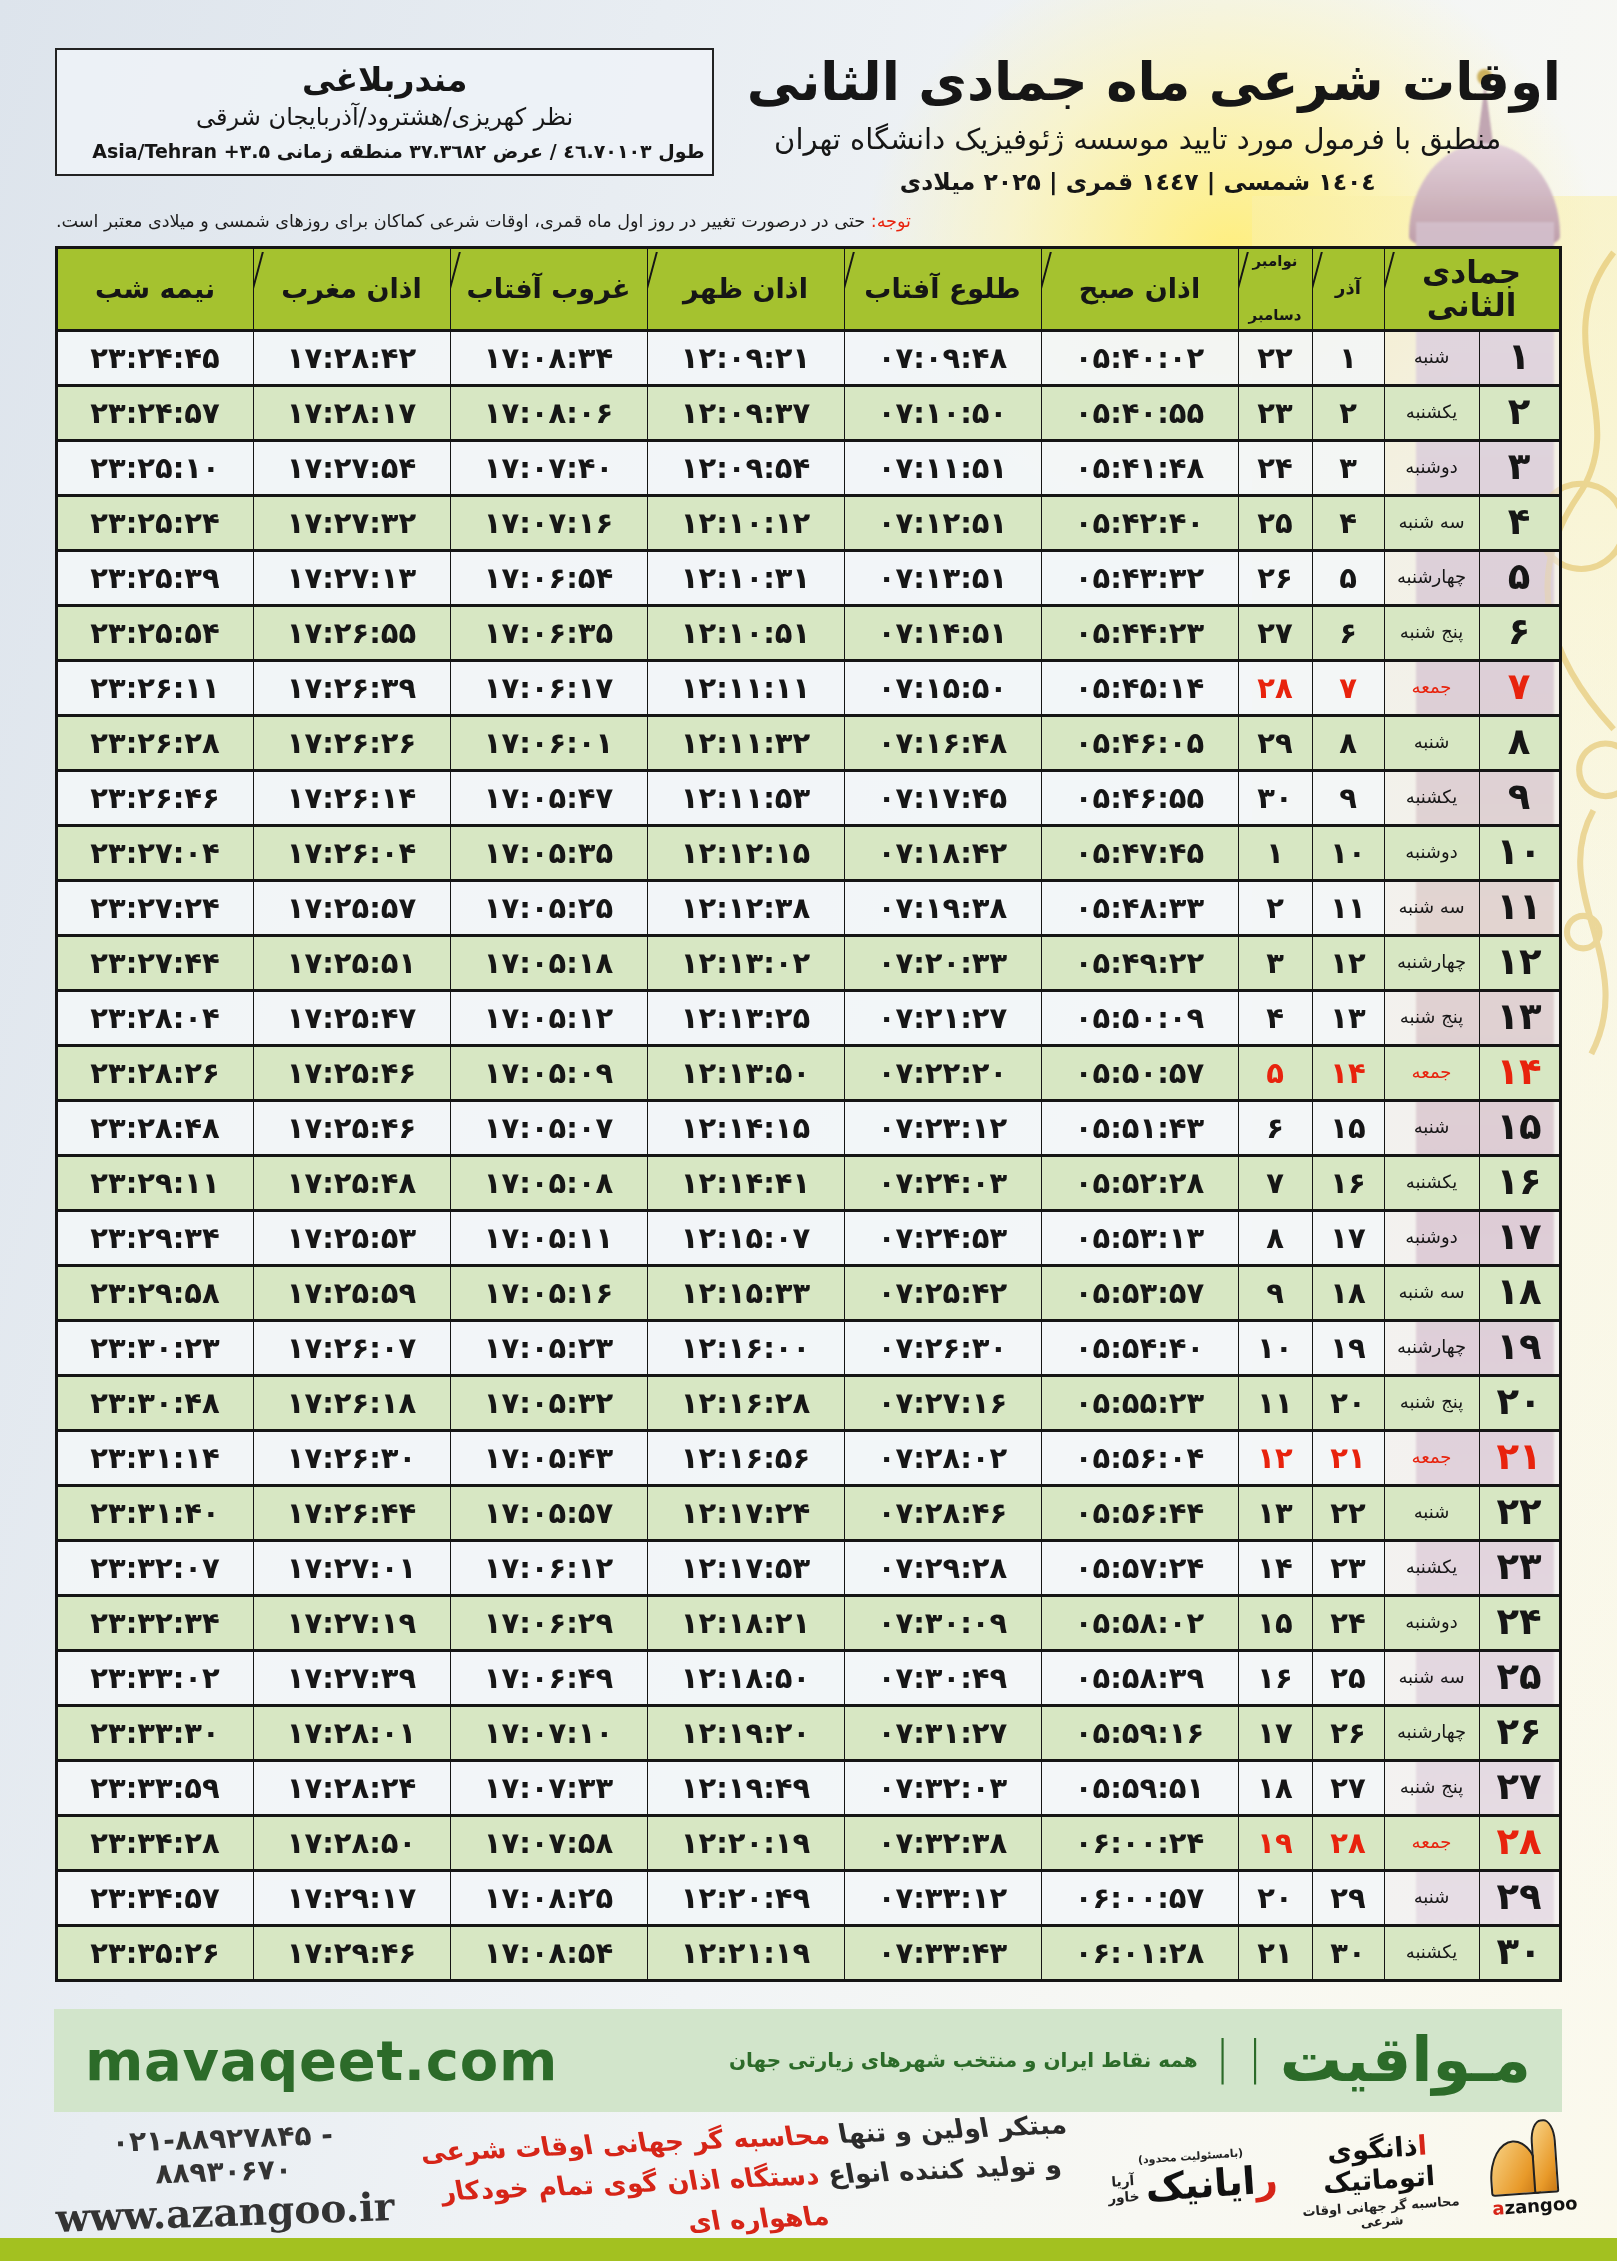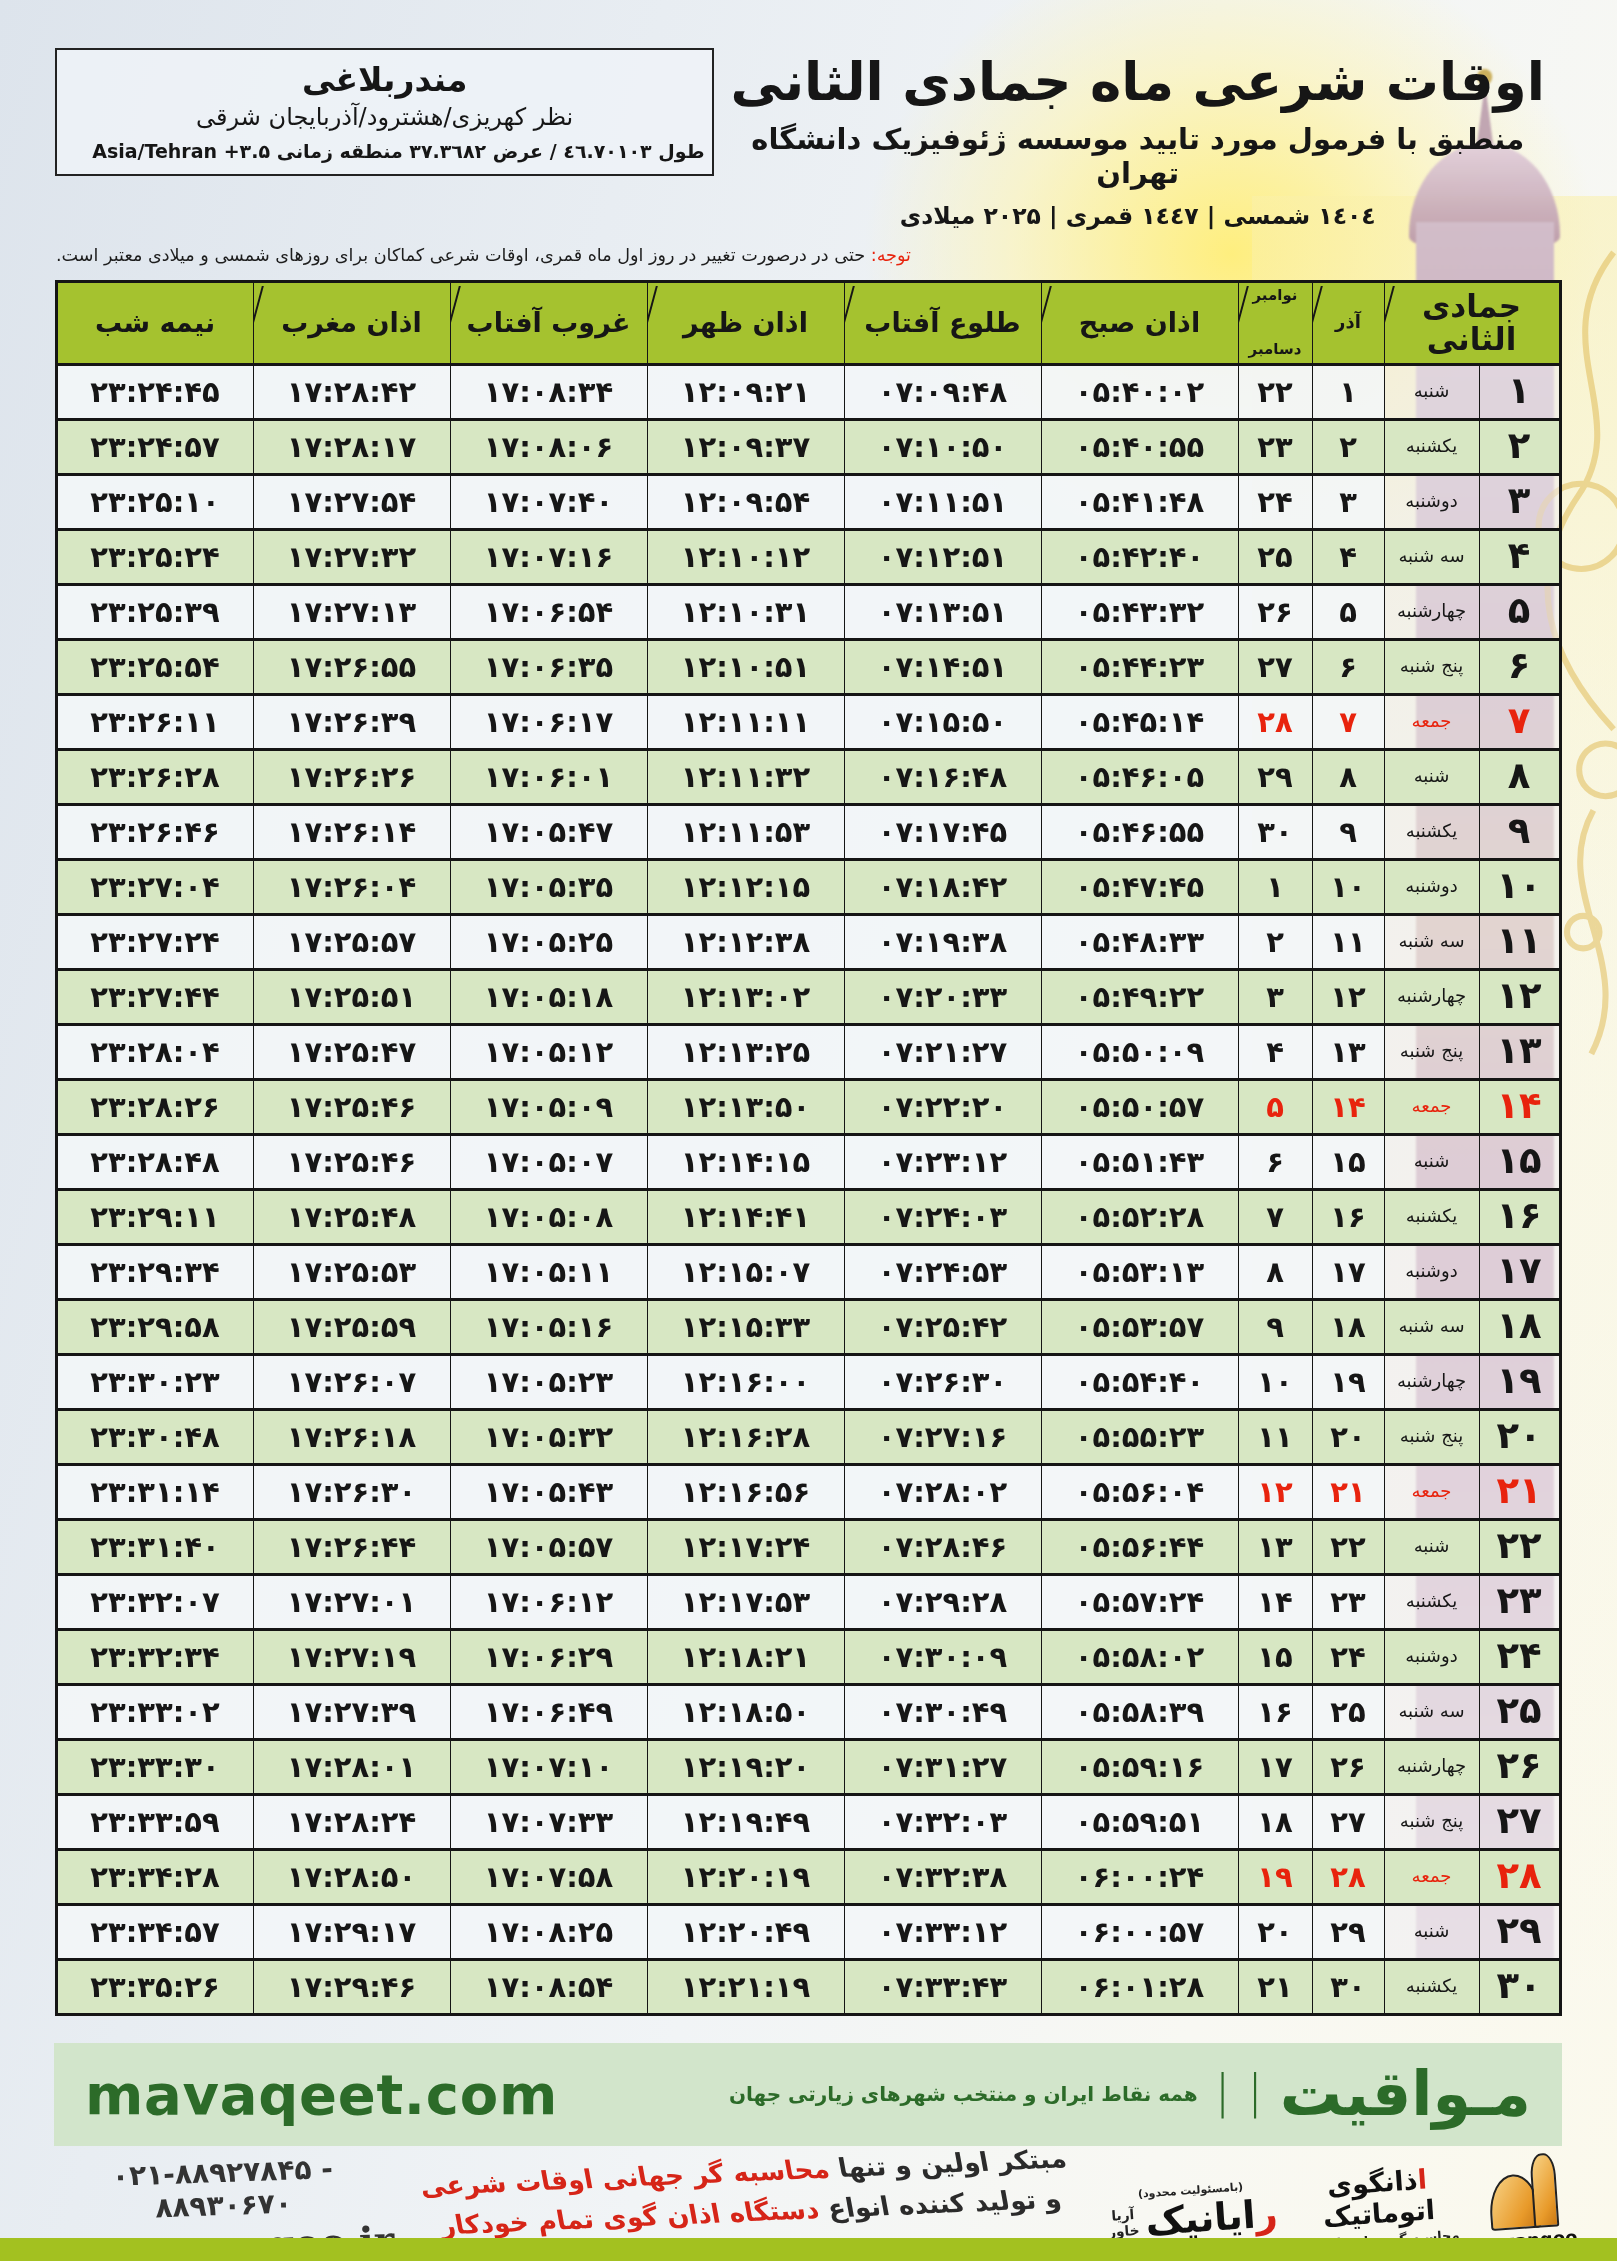--- a/index.html
+++ b/index.html
@@ -20,22 +20,22 @@
   .shrine .dome{position:absolute;top:65px;left:0;right:0;height:104px;
     background:linear-gradient(180deg,#e2cfdb,#b997a8);border-radius:50% 50% 18% 18% / 88% 88% 10% 10%;}
   .shrine .spire{position:absolute;top:5.2px;left:50%;transform:translateX(-50%);
     width:0;height:0;border-left:9.8px solid transparent;border-right:9.8px solid transparent;border-bottom:68px solid #bda0af;}
   .shrine .ball{position:absolute;top:-9px;left:50%;transform:translateX(-50%);
     width:15.7px;height:15.7px;border-radius:50%;background:#c9ab52;}
   .swirl{right:-19.6px;top:222px;width:209px;height:913px;opacity:.5;}
   
   .top{position:relative;z-index:2;display:flex;justify-content:space-between;align-items:flex-start;padding:48px 56px 0 56px;}
   .title-block{width:868px;text-align:center;padding-top:3.9px;}
-  .main-title{font-size:53px;font-weight:bold;line-height:1.15;margin:0;}
-  .subtitle{font-size:29px;font-weight:bold;margin-top:9px;}
+  .main-title{font-size:53px;font-weight:bold;line-height:1.15;margin:0;text-align:right;}
+  .subtitle{font-size:29px;font-weight:normal;margin-top:9px;}
   .dates-line{font-size:23.5px;font-weight:600;margin-top:11.7px;}
   .loc-box{width:656px;border:2.6px solid #222;background:rgba(238,243,247,.88);text-align:center;padding:9px 7.8px 11.7px;}
   .loc-name{font-size:33px;font-weight:bold;line-height:1.25;}
   .loc-region{font-size:24px;margin-top:2.6px;}
   .loc-coords{font-size:19px;font-weight:bold;margin-top:9px;text-align:right;}
   .note{position:relative;z-index:2;margin:14.4px 57px 0;font-size:17.6px;text-align:left;line-height:1.3;color:#1d1d1d;}
   .note .note-label{color:#e8230d;font-weight:normal;}
   
   table.times{position:relative;z-index:2;margin:13px auto 0;width:1504px;table-layout:fixed;
     border-collapse:collapse;border:3.9px solid #151515;background:transparent;}

